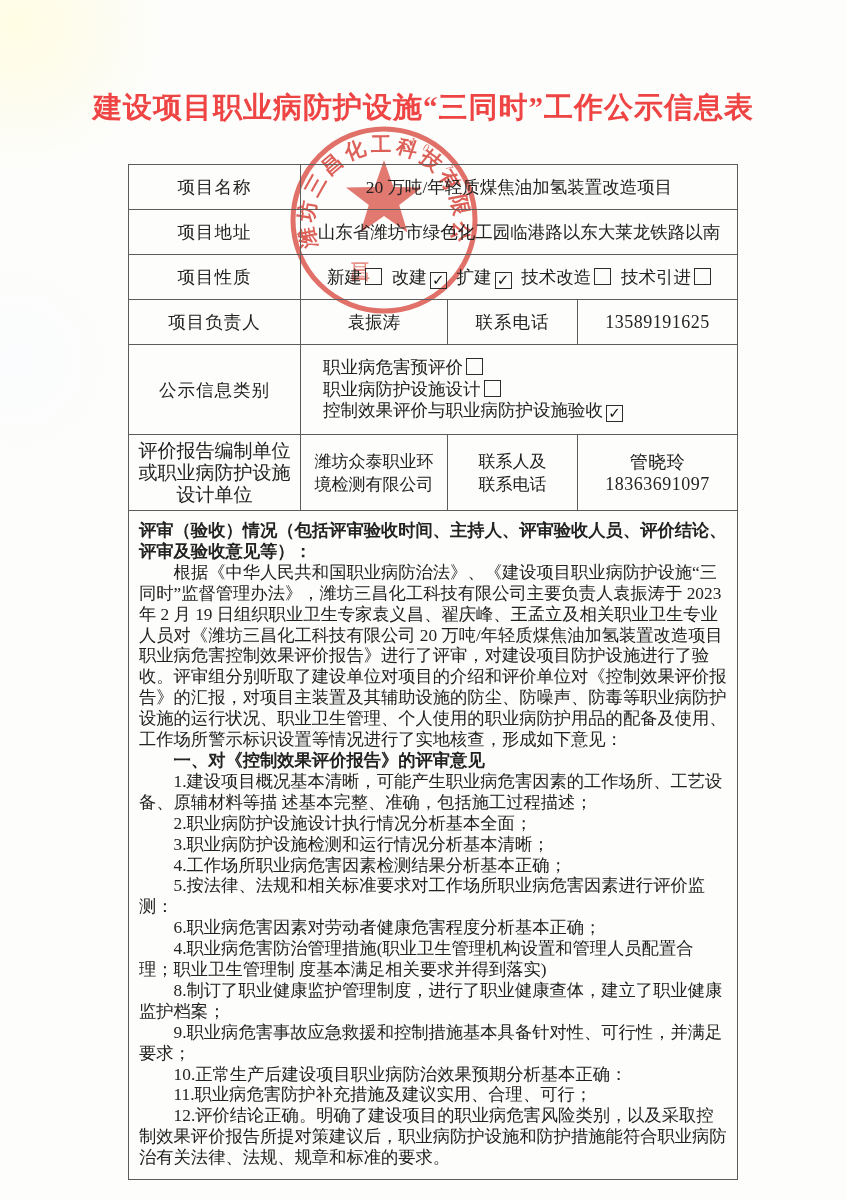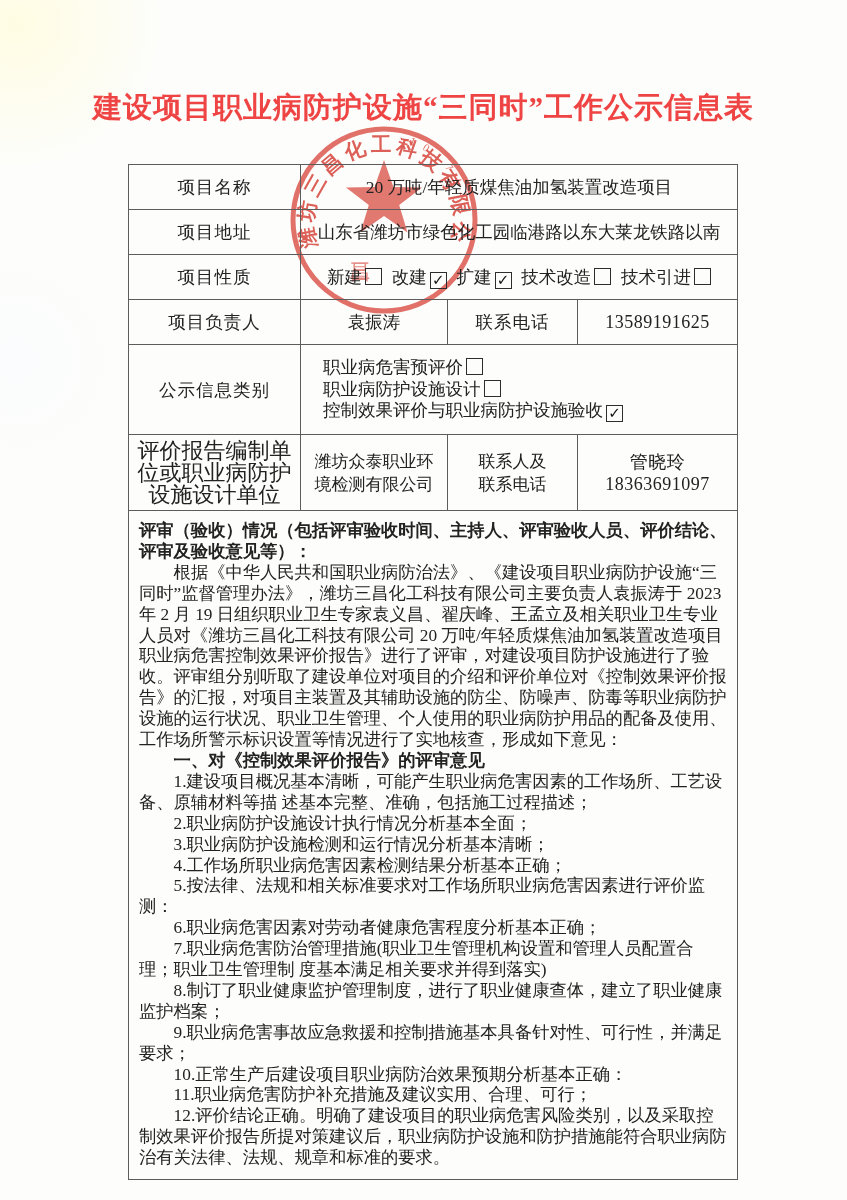--- a/index.html
+++ b/index.html
@@ -23,21 +23,21 @@
     font-size:17.5px;color:#222;
   }
   table.form td{
     border:1.6px solid #5c5c5c;padding:10px;vertical-align:middle;
     overflow:hidden;
   }
   td.lab{text-align:center;letter-spacing:1px;}
   td.center{text-align:center;}
   .r1{height:44px}.r2{height:42px}.r3{height:40px}.r4{height:40px}
   .r5{height:68px}.r6{height:76px}.r7{height:625px}
-  .r6 td.lab{font-size:22px;letter-spacing:0;padding:0 5px;line-height:22px;}
+  .r6 td.lab{font-size:19px;letter-spacing:0;padding:0 5px;line-height:22px;}
   .r6 td.org{font-size:17px;line-height:23px;padding:0 10px;margin-left:11px;}
   .r6 td.contact{font-size:17px;line-height:23px;}
   .nature{display:flex;align-items:center;justify-content:space-between;padding:0 16px;}
   .opt{white-space:nowrap;}
   .box{
     display:inline-block;width:15px;height:15px;border:1.8px solid #2d2d2d;
     margin-left:3px;vertical-align:-2px;line-height:14px;text-align:center;
     font-size:15px;font-weight:700;color:#111;
     font-family:"DejaVu Sans",sans-serif;
   }
@@ -134,21 +134,21 @@
       <div class="heading">评审（验收）情况（包括评审验收时间、主持人、评审验收人员、评价结论、评审及验收意见等）：</div>
       <div id="review-paragraphs">
             <div class="para">根据《中华人民共和国职业病防治法》、《建设项目职业病防护设施“三同时”监督管理办法》，潍坊三昌化工科技有限公司主要负责人袁振涛于 2023 年 2 月 19 日组织职业卫生专家袁义昌、翟庆峰、王孟立及相关职业卫生专业人员对《潍坊三昌化工科技有限公司 20 万吨/年轻质煤焦油加氢装置改造项目职业病危害控制效果评价报告》进行了评审，对建设项目防护设施进行了验收。评审组分别听取了建设单位对项目的介绍和评价单位对《控制效果评价报告》的汇报，对项目主装置及其辅助设施的防尘、防噪声、防毒等职业病防护设施的运行状况、职业卫生管理、个人使用的职业病防护用品的配备及使用、工作场所警示标识设置等情况进行了实地核查，形成如下意见：</div>
             <div class="para bold">一、对《控制效果评价报告》的评审意见</div>
             <div class="para">1.建设项目概况基本清晰，可能产生职业病危害因素的工作场所、工艺设备、原辅材料等描 述基本完整、准确，包括施工过程描述；</div>
             <div class="para">2.职业病防护设施设计执行情况分析基本全面；</div>
             <div class="para">3.职业病防护设施检测和运行情况分析基本清晰；</div>
             <div class="para">4.工作场所职业病危害因素检测结果分析基本正确；</div>
             <div class="para">5.按法律、法规和相关标准要求对工作场所职业病危害因素进行评价监测：</div>
             <div class="para">6.职业病危害因素对劳动者健康危害程度分析基本正确；</div>
-            <div class="para">7.职业病危害防治管理措施(职业卫生管理机构设置和管理人员配置合理；职业卫生管理制 度基本满足相关要求并得到落实)</div>
+            <div class="para">4.职业病危害防治管理措施(职业卫生管理机构设置和管理人员配置合理；职业卫生管理制 度基本满足相关要求并得到落实)</div>
             <div class="para">8.制订了职业健康监护管理制度，进行了职业健康查体，建立了职业健康监护档案；</div>
             <div class="para">9.职业病危害事故应急救援和控制措施基本具备针对性、可行性，并满足要求；</div>
             <div class="para">10.正常生产后建设项目职业病防治效果预期分析基本正确：</div>
             <div class="para">11.职业病危害防护补充措施及建议实用、合理、可行；</div>
             <div class="para">12.评价结论正确。明确了建设项目的职业病危害风险类别，以及采取控制效果评价报告所提对策建议后，职业病防护设施和防护措施能符合职业病防治有关法律、法规、规章和标准的要求。</div>
           </div>
     </td>
   </tr>
 </tbody>
   </table>

